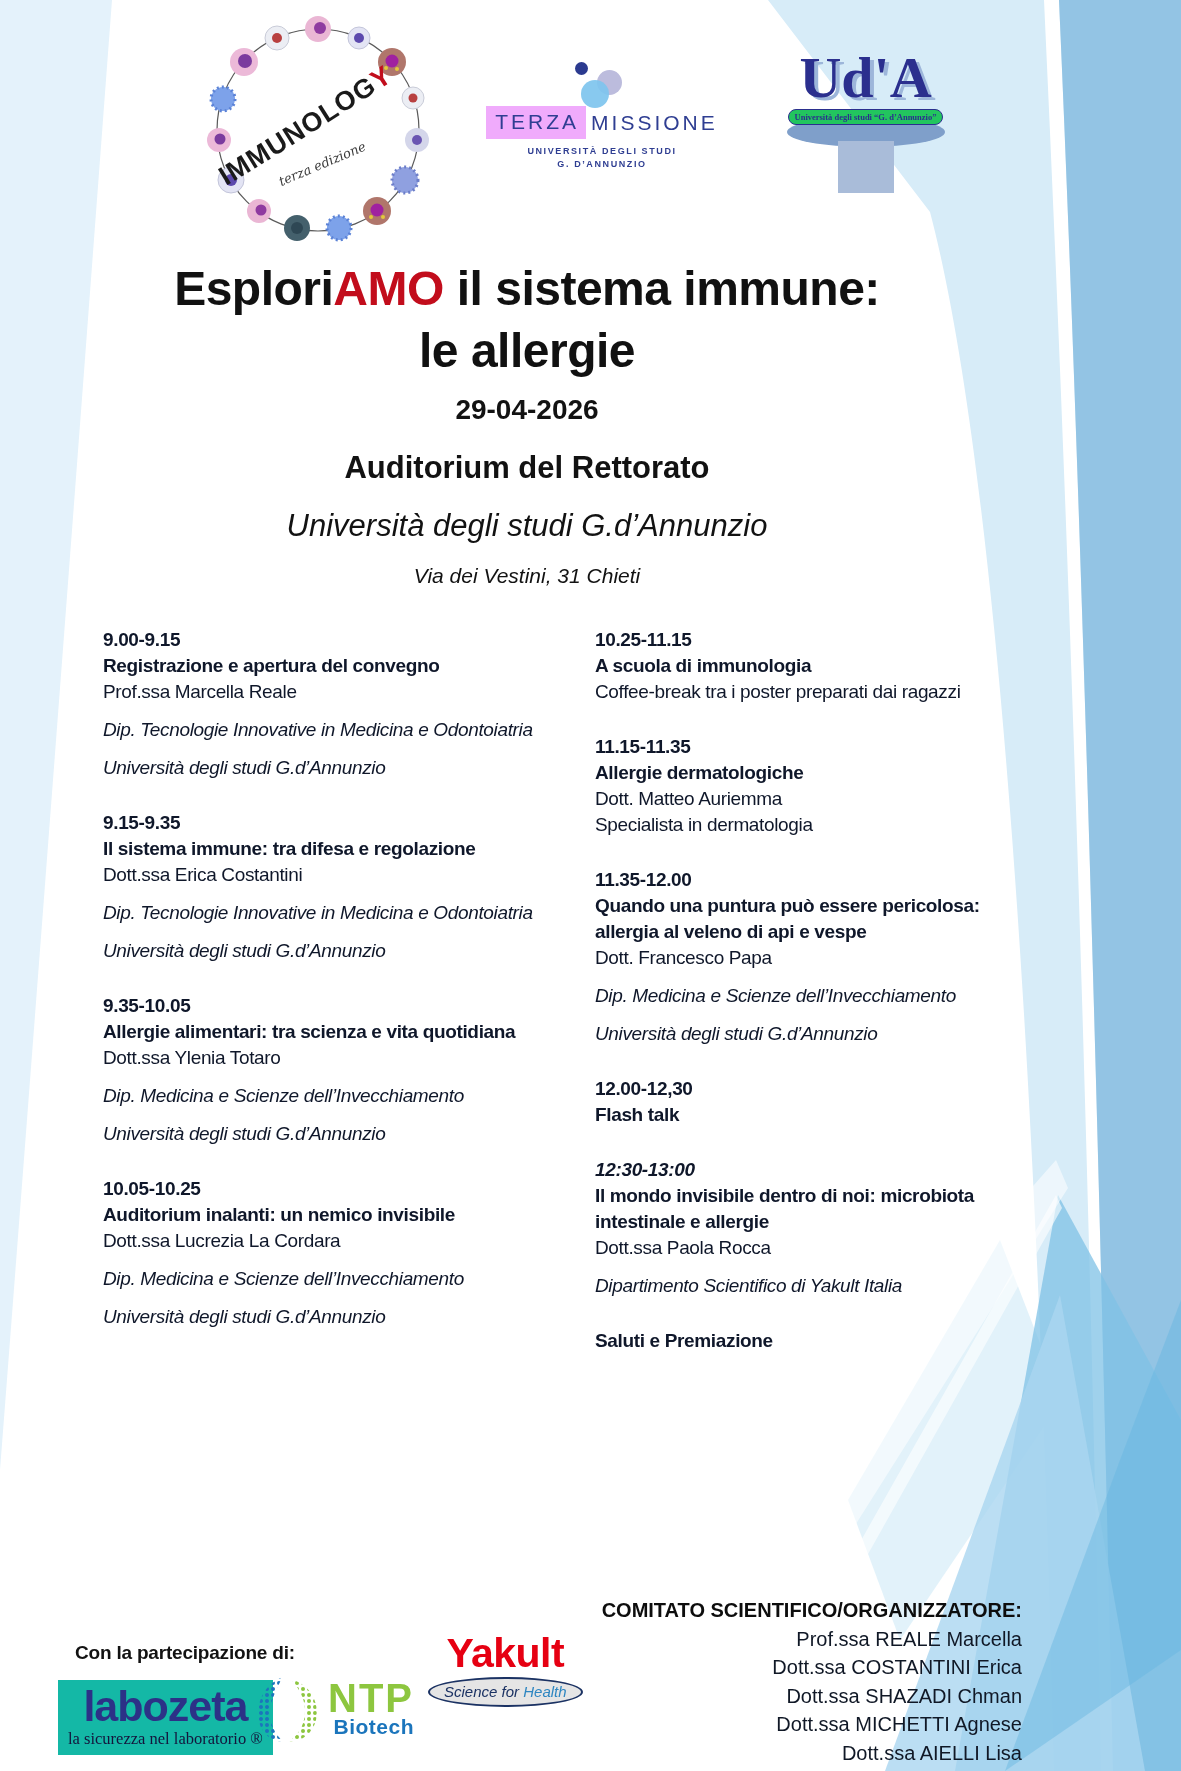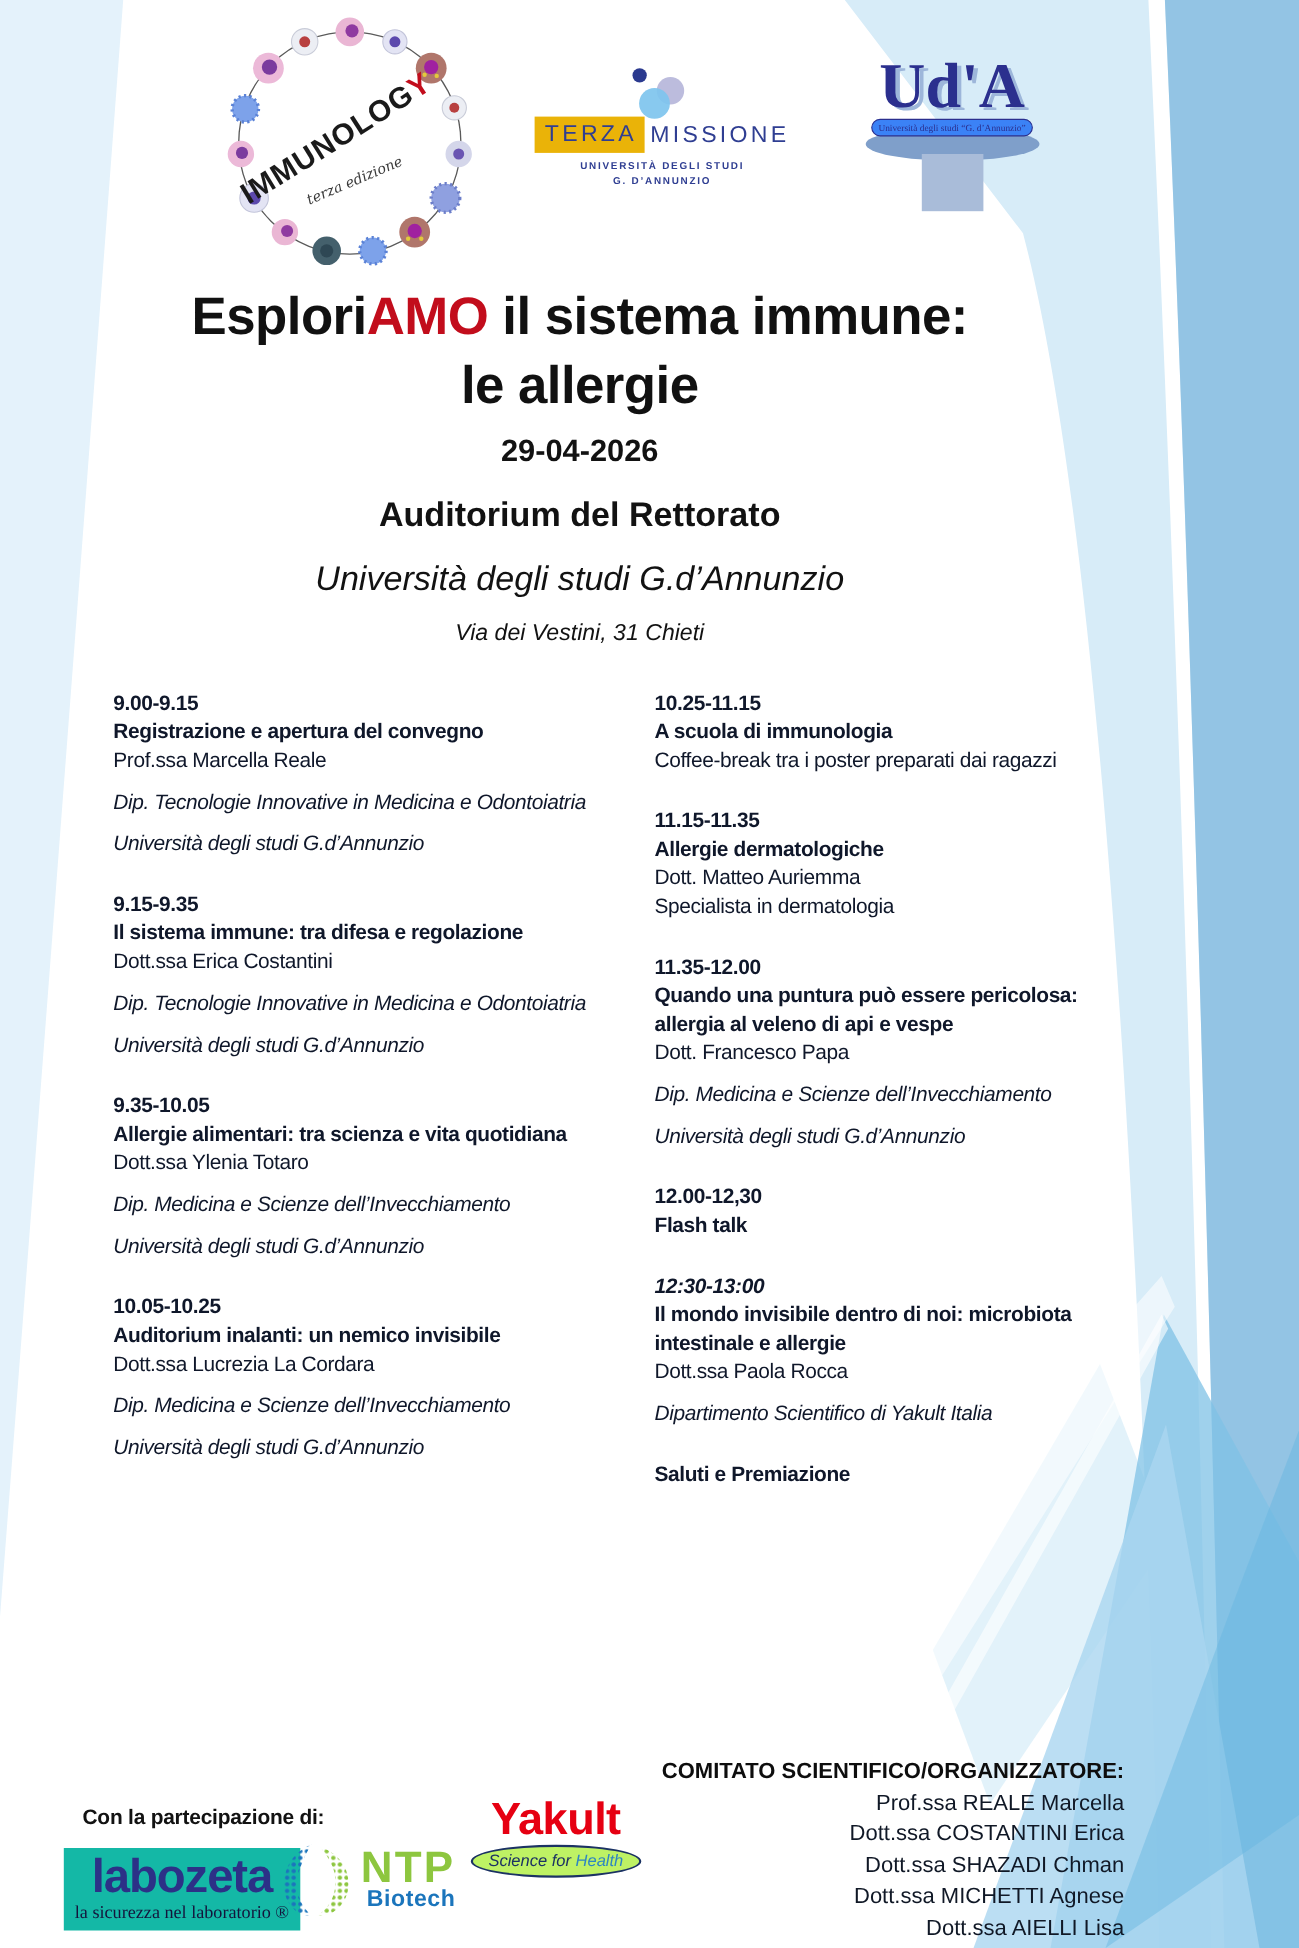--- a/index.html
+++ b/index.html
@@ -13,29 +13,29 @@
   .layer{position:absolute;z-index:2;}
 
   
   #imm-logo{left:200px;top:10px;width:236px;height:236px;}
   #terza-logo{left:498px;top:62px;width:208px;text-align:center;}
   .tm-circles{position:relative;height:42px;width:90px;margin:0 auto;}
   .tm-c1{position:absolute;left:18px;top:0;width:13px;height:13px;border-radius:50%;background:#2b3a8f;}
   .tm-c2{position:absolute;left:40px;top:8px;width:25px;height:25px;border-radius:50%;background:#bcbcdd;}
   .tm-c3{position:absolute;left:24px;top:18px;width:28px;height:28px;border-radius:50%;background:#7ec4ee;opacity:.92;}
   .tm-row{display:flex;justify-content:center;align-items:center;gap:5px;margin-top:2px;}
-  .tm-box{background:#eab308;color:#2f3e92;font-size:21px;letter-spacing:3px;padding:4px 7px 5px 9px;font-weight:500;text-align:center;}
+  .tm-box{background:#f0abfc;color:#2f3e92;font-size:21px;letter-spacing:3px;padding:4px 7px 5px 9px;font-weight:500;text-align:center;}
   .tm-rest{color:#2f3e92;font-size:21px;letter-spacing:3px;font-weight:500;}
   .tm-sub{color:#2f3e92;font-size:9px;letter-spacing:1.6px;margin-top:7px;font-weight:600;}
   .tm-sub2{color:#2f3e92;font-size:9px;letter-spacing:1.6px;margin-top:3px;font-weight:600;}
 
   #uda-logo{left:768px;top:50px;width:195px;text-align:center;}
   .uda-word{font-family:"Liberation Serif", serif;font-weight:bold;font-size:58px;line-height:56px;color:#2b2f8e;text-shadow:4px 3px 0 #9db6da;}
-  .uda-banner{display:inline-block;background:#3b82f6;border:1px solid #2b2f8e;border-radius:8px/50%;
-    font-family:"Liberation Serif", serif;font-weight:normal;font-size:8.5px;color:#2b2f8e;
+  .uda-banner{display:inline-block;background:#22c55e;border:1px solid #2b2f8e;border-radius:8px/50%;
+    font-family:"Liberation Serif", serif;font-weight:bold;font-size:8.5px;color:#2b2f8e;
     padding:2px 6px;margin-top:2px;position:relative;z-index:3;}
   .uda-cap{width:158px;height:30px;background:#7f9fca;border-radius:50%;margin:-8px auto 0;}
   .uda-col{width:56px;height:52px;background:#a9bcd9;margin:-6px auto 0;}
 
   
   #title-block{left:0;top:258px;width:1054px;text-align:center;}
   .t-line{font-size:48px;font-weight:bold;letter-spacing:-.5px;line-height:62px;color:#111111;}
   .t-red{color:#c20d1c;}
   .t-date{font-size:28px;font-weight:bold;margin-top:12px;}
   .t-venue{font-size:31px;font-weight:bold;margin-top:24px;}
@@ -55,21 +55,21 @@
   #participation{left:75px;top:1642px;font-size:19px;font-weight:bold;letter-spacing:-.2px;}
   #labozeta{left:58px;top:1680px;background:#14b8a6;padding:4px 10px 6px;text-align:center;}
   .lz-name{font-size:43px;font-weight:bold;letter-spacing:-1px;color:#2c3187;line-height:44px;}
   .lz-tag{font-family:"Liberation Serif", serif;font-size:16.5px;color:#14143c;margin-top:1px;}
   #ntp{left:252px;top:1674px;display:flex;align-items:center;gap:6px;}
   .ntp-text{display:flex;flex-direction:column;align-items:flex-end;}
   .ntp-name{font-size:40px;font-weight:bold;color:#8dc63f;letter-spacing:2px;line-height:38px;}
   .ntp-sub{font-size:21px;font-weight:bold;color:#1b75bc;letter-spacing:.5px;margin-top:-2px;}
   #yakult{left:428px;top:1632px;text-align:center;}
   .yk-name{font-size:41px;font-weight:bold;color:#e60012;letter-spacing:-.5px;line-height:42px;}
-  .yk-oval{display:inline-block;border:2px solid #1b3263;border-radius:50%;padding:4px 14px;margin-top:3px;background:#bef264;}
+  .yk-oval{display:inline-block;border:2px solid #1b3263;border-radius:50%;padding:4px 14px;margin-top:3px;background:#e5e5e5;}
   .yk-tag{font-size:15px;font-style:italic;color:#1b3263;white-space:nowrap;}
   .yk-tag .hl{color:#2e86c1;}
 
   #committee{right:159px;top:1596px;text-align:right;font-size:20px;line-height:28.5px;color:#101826;}
   .cm-head{font-weight:bold;color:#0d0d0d;}
 </style>
 </head>
 <body>
 
 <svg class="bg" width="1181" height="1771" viewBox="0 0 1181 1771">

